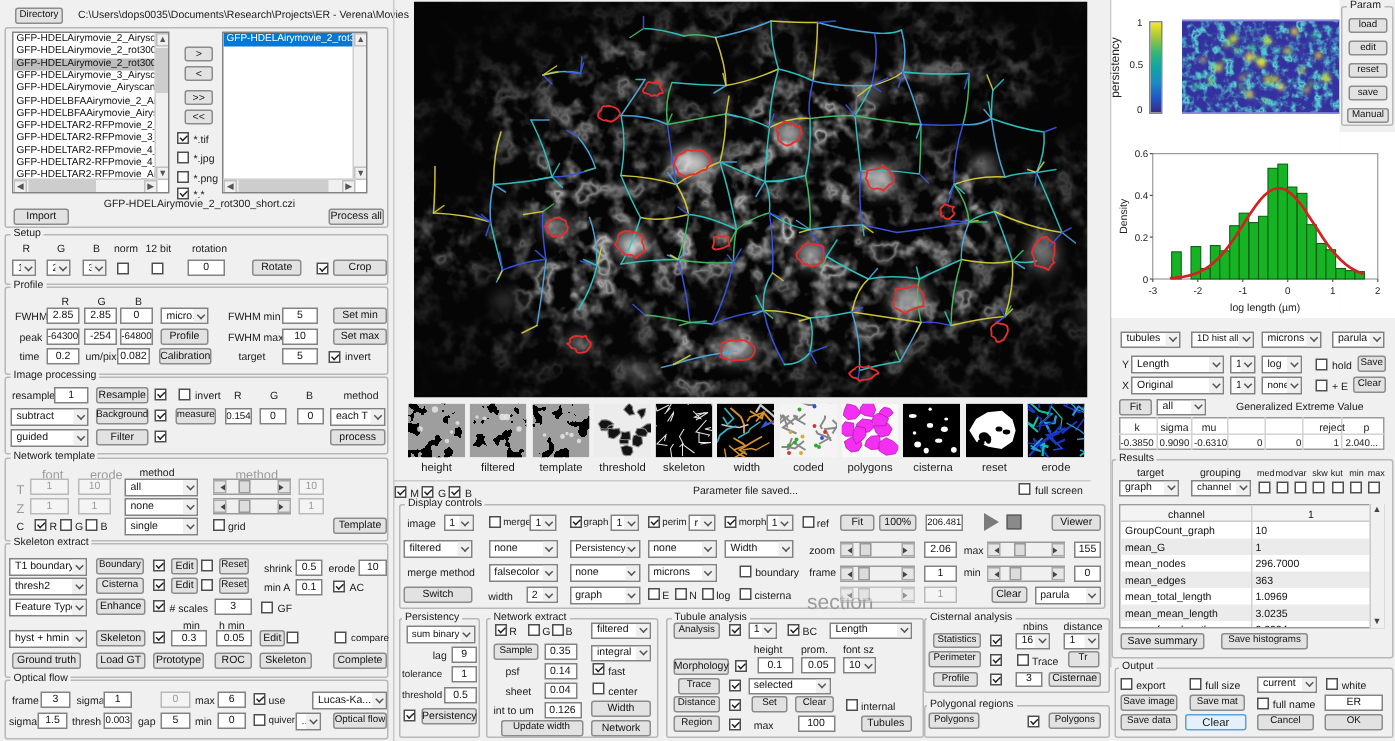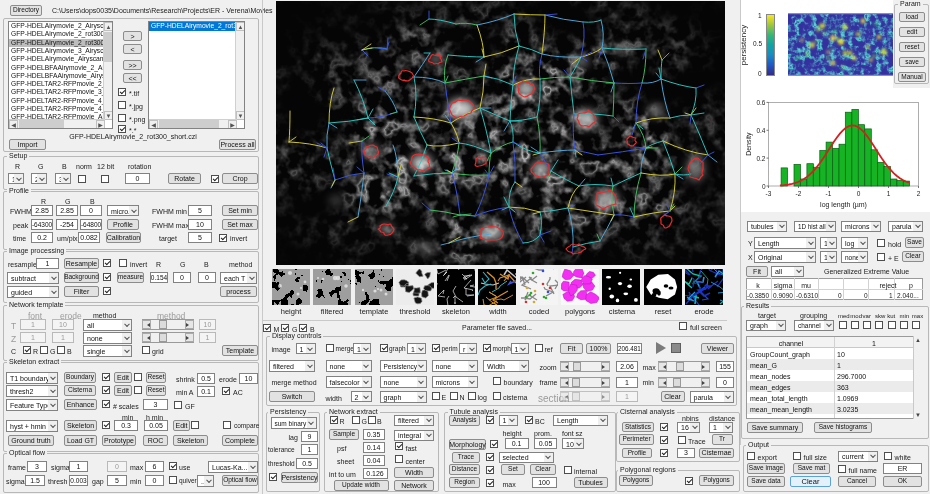--- a/index.html
+++ b/index.html
@@ -972,21 +972,21 @@
     <i></i>
   </div>
 <div class="cb" style="left:431.5px;top:392px;width:8px;height:8px;"></div>
 <div class="lbl" style="left:441.5px;top:394px;">E</div>
 <div class="cb" style="left:449.5px;top:392px;width:8px;height:8px;"></div>
 <div class="lbl" style="left:459.5px;top:394px;">N</div>
 <div class="cb" style="left:467.5px;top:392px;width:8px;height:8px;"></div>
 <div class="lbl" style="left:477.5px;top:394px;">log</div>
 <div class="cb" style="left:492.5px;top:392px;width:8px;height:8px;"></div>
 <div class="lbl" style="left:503px;top:394px;">cisterna</div>
-<div class="lbl" style="left:538px;top:394px;font-size:10px;color:#9a9a9a;">section</div>
+<div class="lbl" style="left:538px;top:394px;font-size:14px;color:#9a9a9a;">section</div>
 <div class="sl" style="left:560px;top:391px;width:50px;height:11px;opacity:0.55;">
 <div class="ar" style="left:-1px;"></div>
     <div class="ar" style="right:-1px;"></div>
 <div class="th" style="left:11px;"></div>
 <div style="position:absolute;left:2px;top:50%;transform:translateY(-50%);border:2.5px solid transparent;border-right:3.5px solid #444;width:0;height:0;"></div>
 <div style="position:absolute;right:2px;top:50%;transform:translateY(-50%);border:2.5px solid transparent;border-left:3.5px solid #444;width:0;height:0;"></div>
 </div>
 <div class="tf dis" style="left:616px;top:391px;width:22px;height:11px;font-size:7px;">1</div>
 <div class="btn" style="left:660.5px;top:391px;width:24px;height:11px;font-size:7px;">Clear</div>
 <div class="dd" style="left:689.5px;top:391px;width:44px;height:12px;font-size:7px;">

